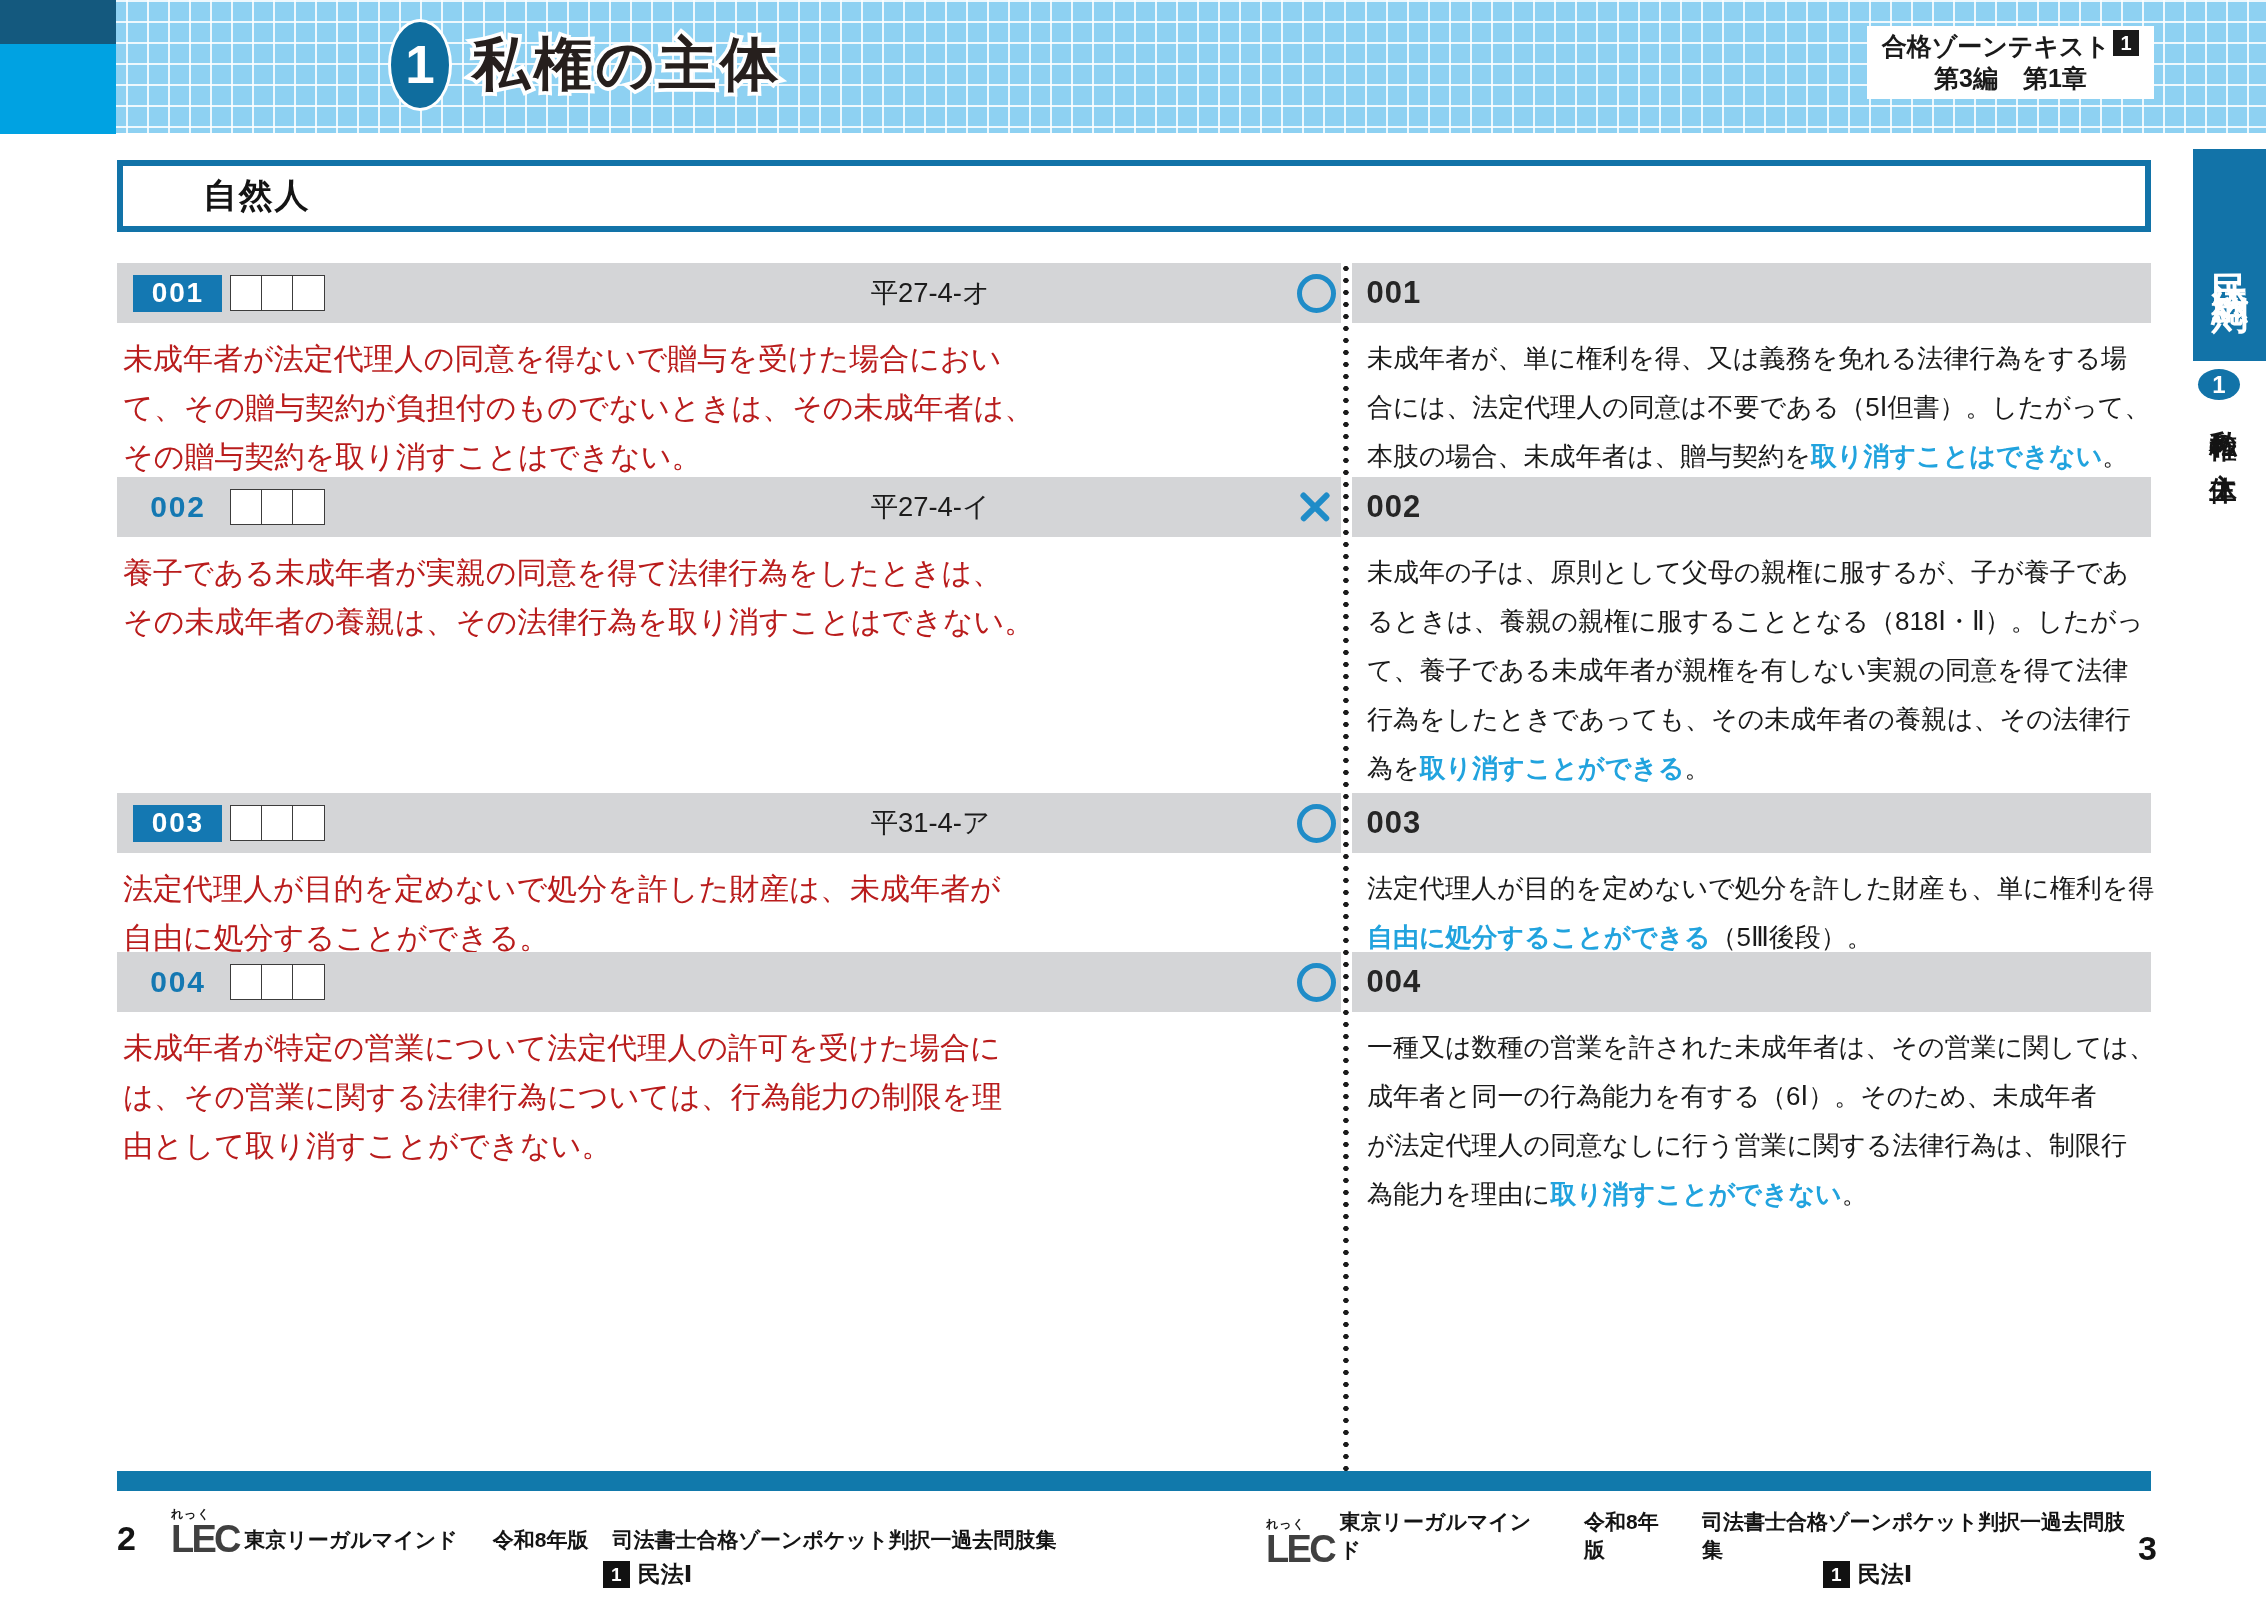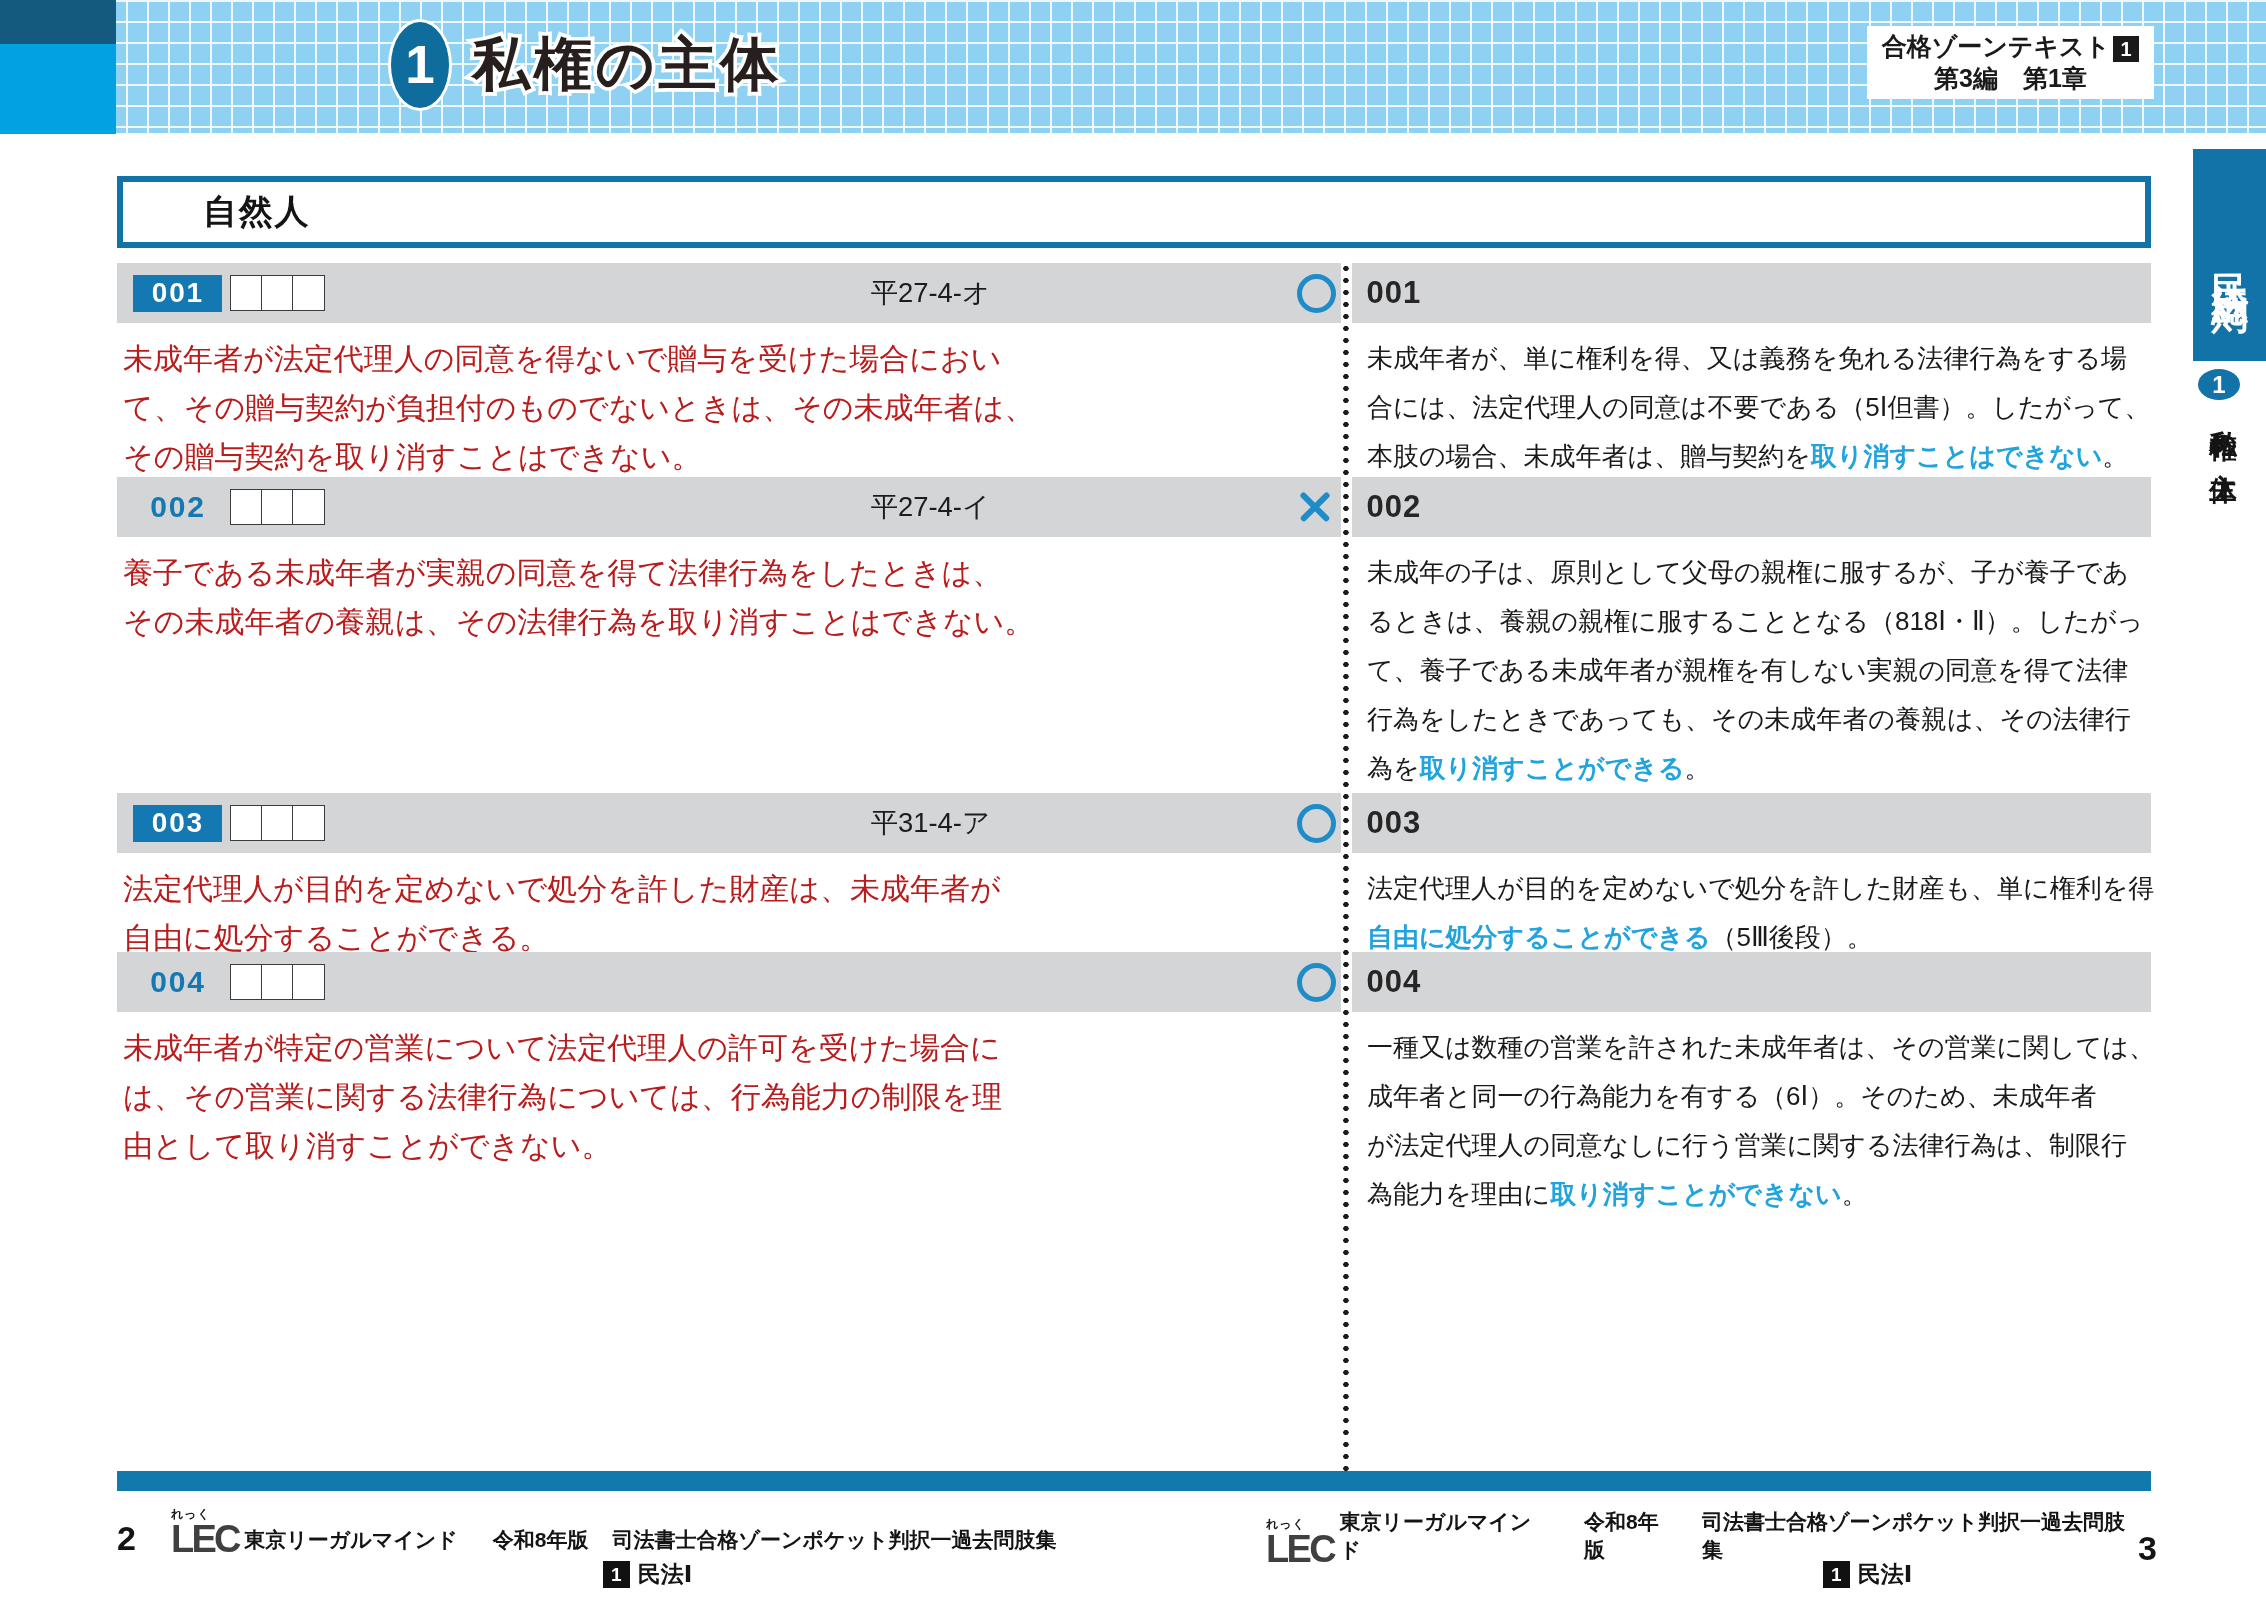--- a/index.html
+++ b/index.html
@@ -14,26 +14,26 @@
   .corner-dark{position:absolute;left:0;top:0;width:116px;height:44px;background:#14597e;}
   .corner-light{position:absolute;left:0;top:44px;width:116px;height:90px;background:#00a2e2;}
   .chapter-title-wrap{position:absolute;left:388px;top:18.3px;height:93px;display:flex;align-items:center;gap:20px;}
   .chap-oval{width:58px;height:86px;background:#0f6d9e;border:3.7px solid #fff;border-radius:50%;
              display:flex;align-items:center;justify-content:center;color:#fff;font-size:53px;font-weight:900;}
   .chap-text{margin:0;font-size:58px;font-weight:900;color:#261f1d;letter-spacing:3.7px;
              -webkit-text-stroke:7.3px #fff;paint-order:stroke fill;}
   .ref-box{position:absolute;left:1867px;top:25.6px;width:287px;height:73px;background:#fff;
            display:flex;flex-direction:column;align-items:center;justify-content:center;
            font-size:25px;font-weight:bold;line-height:1.3;}
-  .ref-line1{display:flex;align-items:flex-end;}
+  .ref-line1{display:flex;align-items:flex-start;}
   .vol-sq{display:inline-flex;width:26.5px;height:26.5px;background:#1a1a1a;color:#fff;
           align-items:center;justify-content:center;font-size:20px;margin-left:2.7px;}
 
   
-  .section-box{position:absolute;left:117px;top:176px;width:2034px;height:72px;background:#fff;
+  .section-box{position:absolute;left:117px;top:160px;width:2034px;height:72px;background:#fff;
                border:6.4px solid #1273a8;box-sizing:border-box;display:flex;align-items:center;}
   .section-box h2{margin:0;padding-left:80px;font-size:34px;font-weight:bold;letter-spacing:1.8px;color:#141414;}
 
   
   .band-left{position:absolute;left:117px;width:1224px;height:60px;background:#d4d5d7;
              display:flex;align-items:center;padding-left:16.4px;box-sizing:border-box;}
   .band-right{position:absolute;left:1352px;width:799px;height:60px;background:#d4d5d7;
               display:flex;align-items:center;padding-left:14.6px;box-sizing:border-box;
               font-size:31px;font-weight:bold;color:#262626;letter-spacing:0.9px;}
   .q-badge{width:89px;height:37px;display:flex;align-items:center;justify-content:center;

